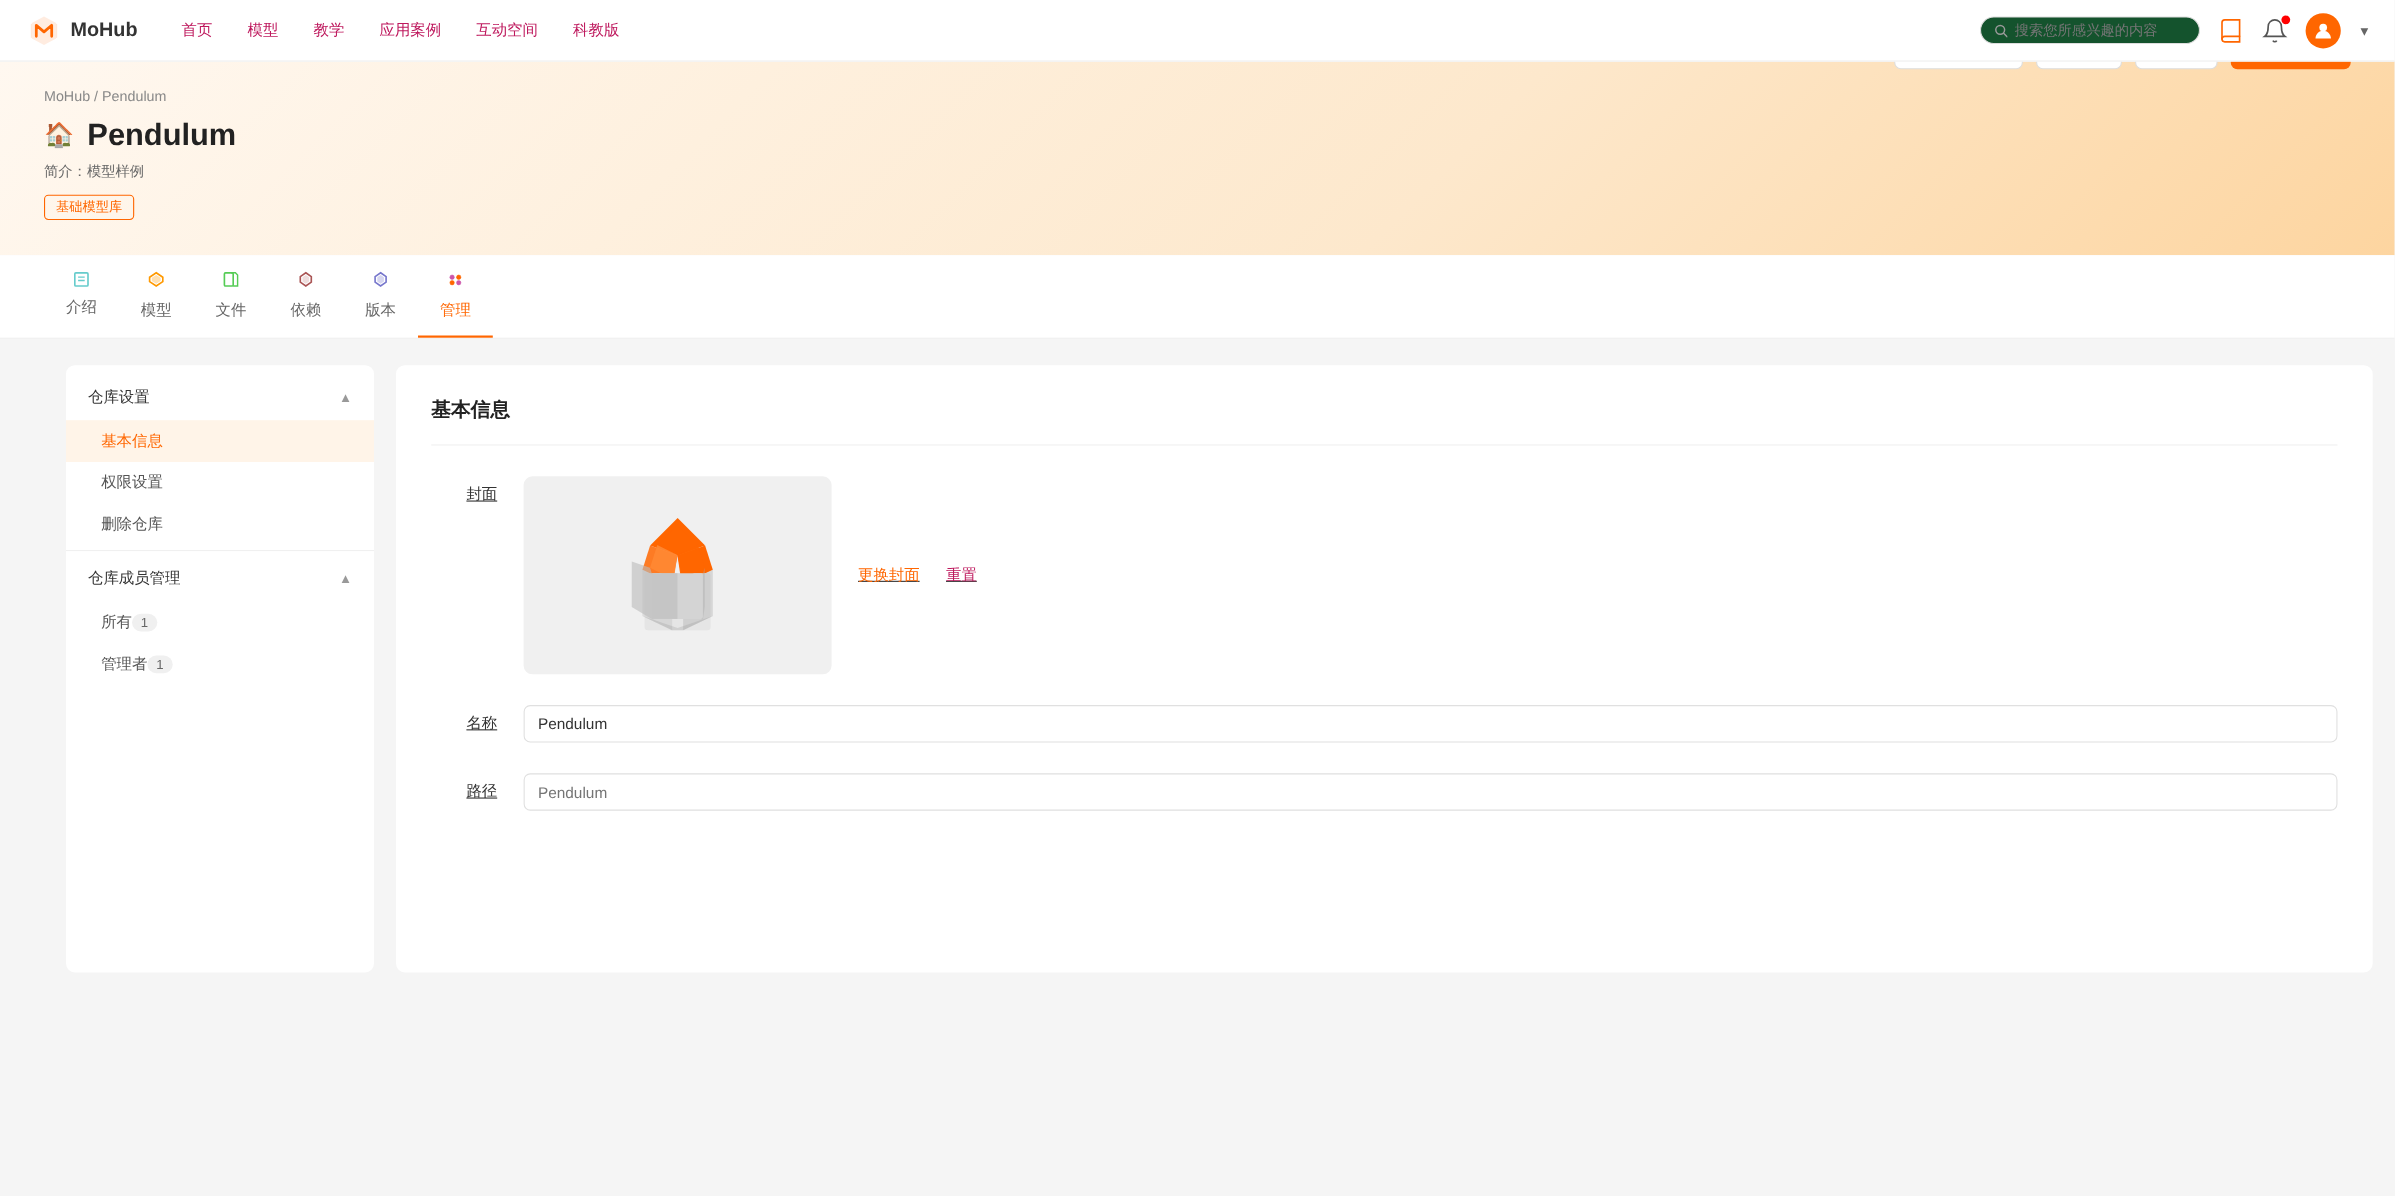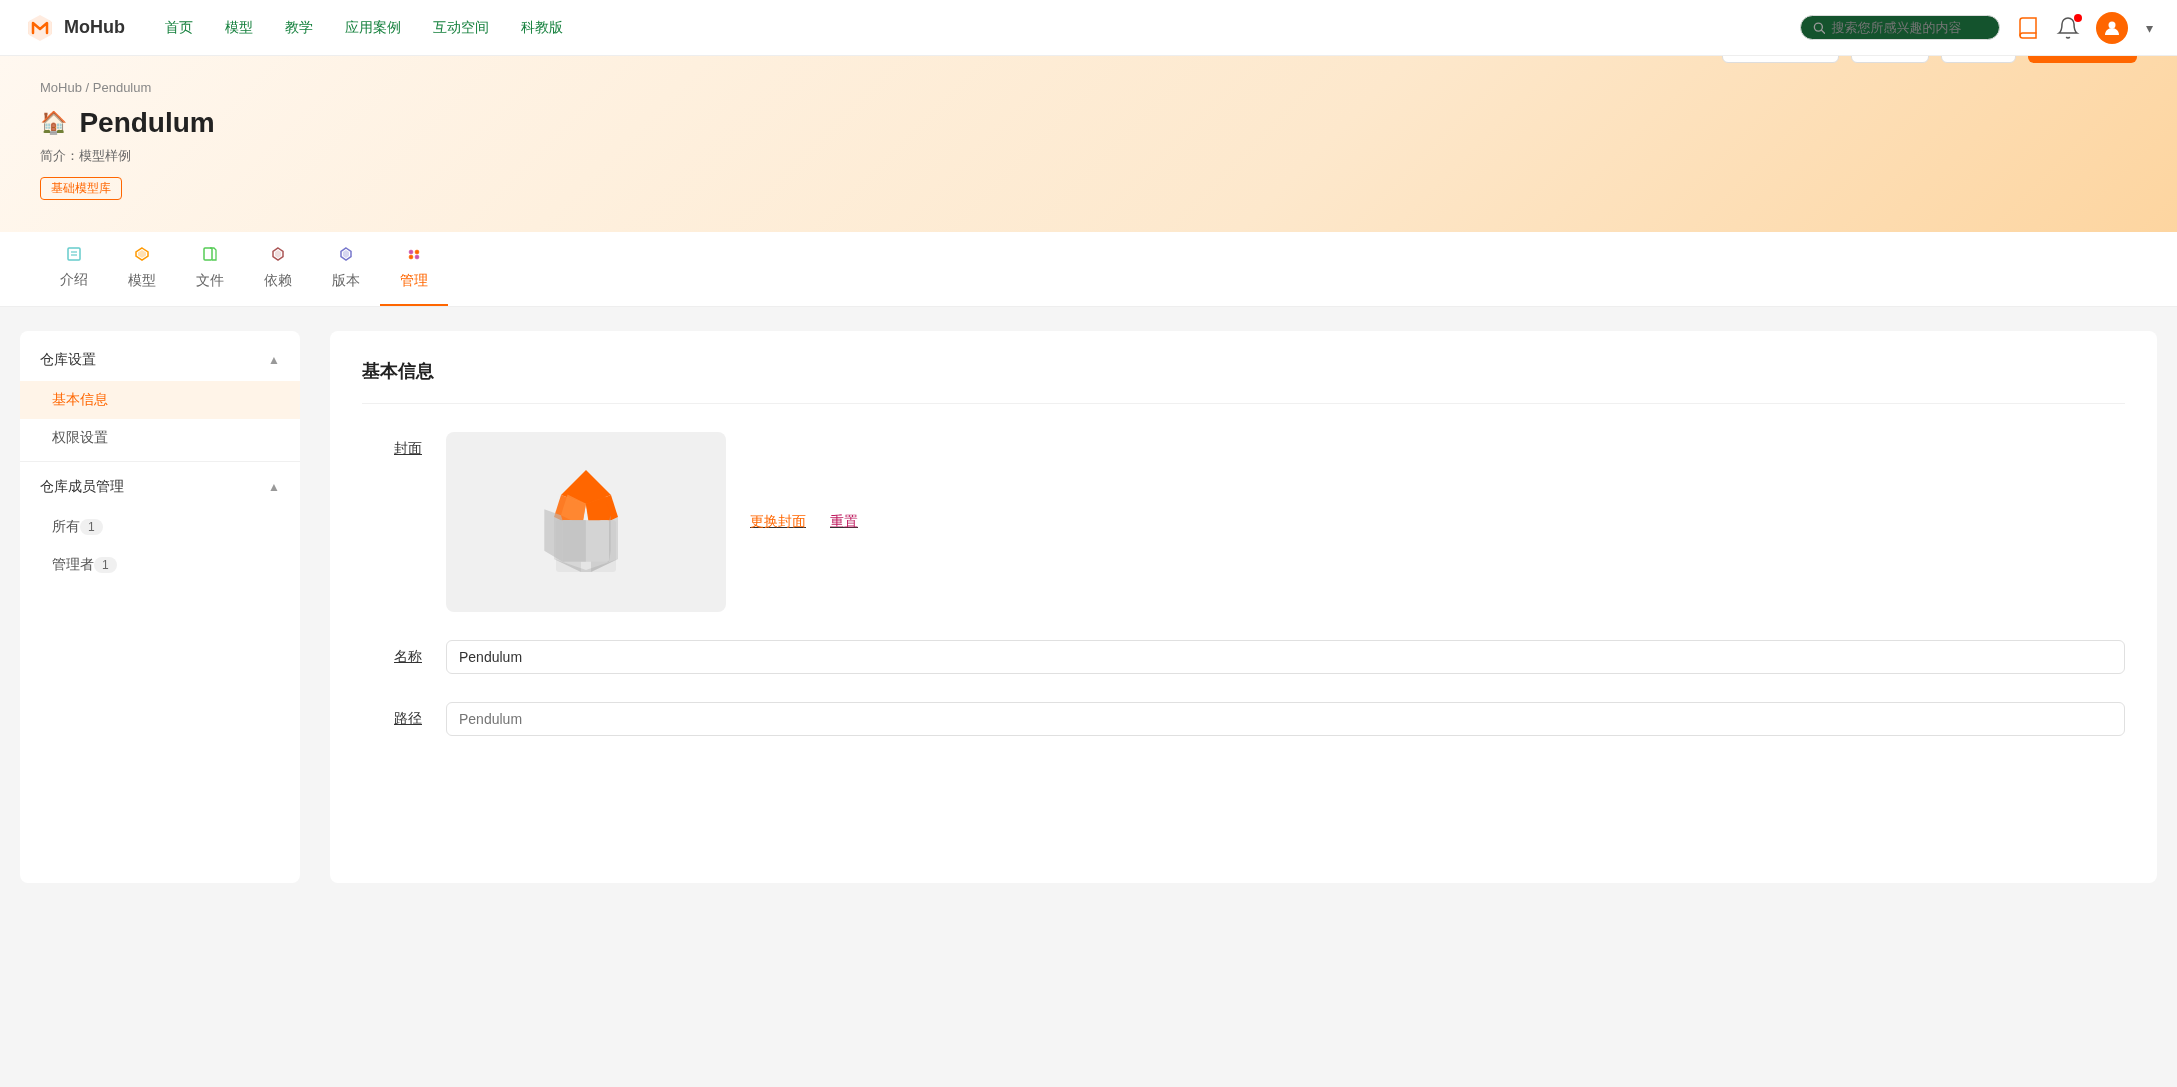--- a/index.html
+++ b/index.html
@@ -8,21 +8,21 @@
     
     .header {
       display: flex; align-items: center; height: 56px;
       background: #fff; padding: 0 24px;
       border-bottom: 1px solid #eee;
       position: sticky; top: 0; z-index: 100;
     }
     .logo-area { display: flex; align-items: center; gap: 8px; margin-right: 40px; }
     .logo-text { font-size: 18px; font-weight: 600; color: #333; }
     .nav { display: flex; gap: 32px; flex: 1; }
-    .nav-item { font-size: 14px; color: #15803d; cursor: pointer; text-decoration: none; }
+    .nav-item { font-size: 14px; color: #be185d; cursor: pointer; text-decoration: none; }
     .header-right { display: flex; align-items: center; gap: 16px; }
     .search-box {
       display: flex; align-items: center;
       border: 1px solid #ddd; border-radius: 20px;
       padding: 4px 12px; gap: 6px; width: 200px;
       background: #14532d;
     }
     .search-box input { border: none; background: transparent; outline: none; font-size: 13px; width: 100%; color: #999; }
     .avatar-circle {
       width: 32px; height: 32px; border-radius: 50%;
@@ -75,21 +75,21 @@
       display: flex; align-items: center; gap: 6px;
       padding: 14px 20px; cursor: pointer;
       font-size: 14px; color: #666; border-bottom: 2px solid transparent;
       position: relative;
       flex-direction: column;
     }
     .tab-item.active { color: #f60; border-bottom-color: #f60; font-weight: 500; }
     .tab-icon { font-size: 16px; }
 
     
-    .main-content { display: flex; gap: 10px; padding: 24px 20px; min-height: 600px; }
+    .main-content { display: flex; gap: 0; padding: 24px 20px; min-height: 600px; margin-left: 40px; }
 
     
     .sidebar { width: 280px; flex-shrink: 0; background: #fff; border-radius: 8px; padding: 8px 0; }
     .sidebar-section { }
     .sidebar-section-header {
       display: flex; justify-content: space-between; align-items: center;
       padding: 12px 20px; font-size: 14px; color: #333; font-weight: 500; cursor: pointer;
     }
     .sidebar-section-header .arrow { color: #999; font-size: 12px; }
     .sidebar-item {
@@ -309,20 +309,23 @@
       <div class="sidebar-section-header">
         <span>仓库设置</span>
         <span class="arrow">▲</span>
       </div>
       <div class="sidebar-item active">
         <span>基本信息</span>
       </div>
       <div class="sidebar-item">
         <span>权限设置</span>
       </div>
+      <div class="sidebar-item">
+        <span>删除仓库</span>
+      </div>
     </div>
 
     <div class="sidebar-divider"></div>
 
     <div class="sidebar-section">
       <div class="sidebar-section-header">
         <span>仓库成员管理</span>
         <span class="arrow">▲</span>
       </div>
       <div class="sidebar-item">

